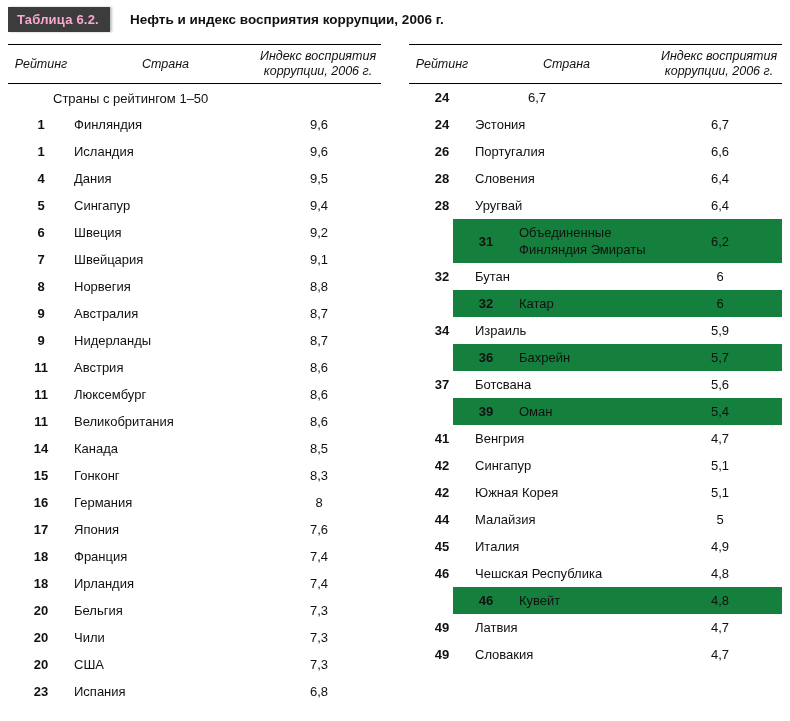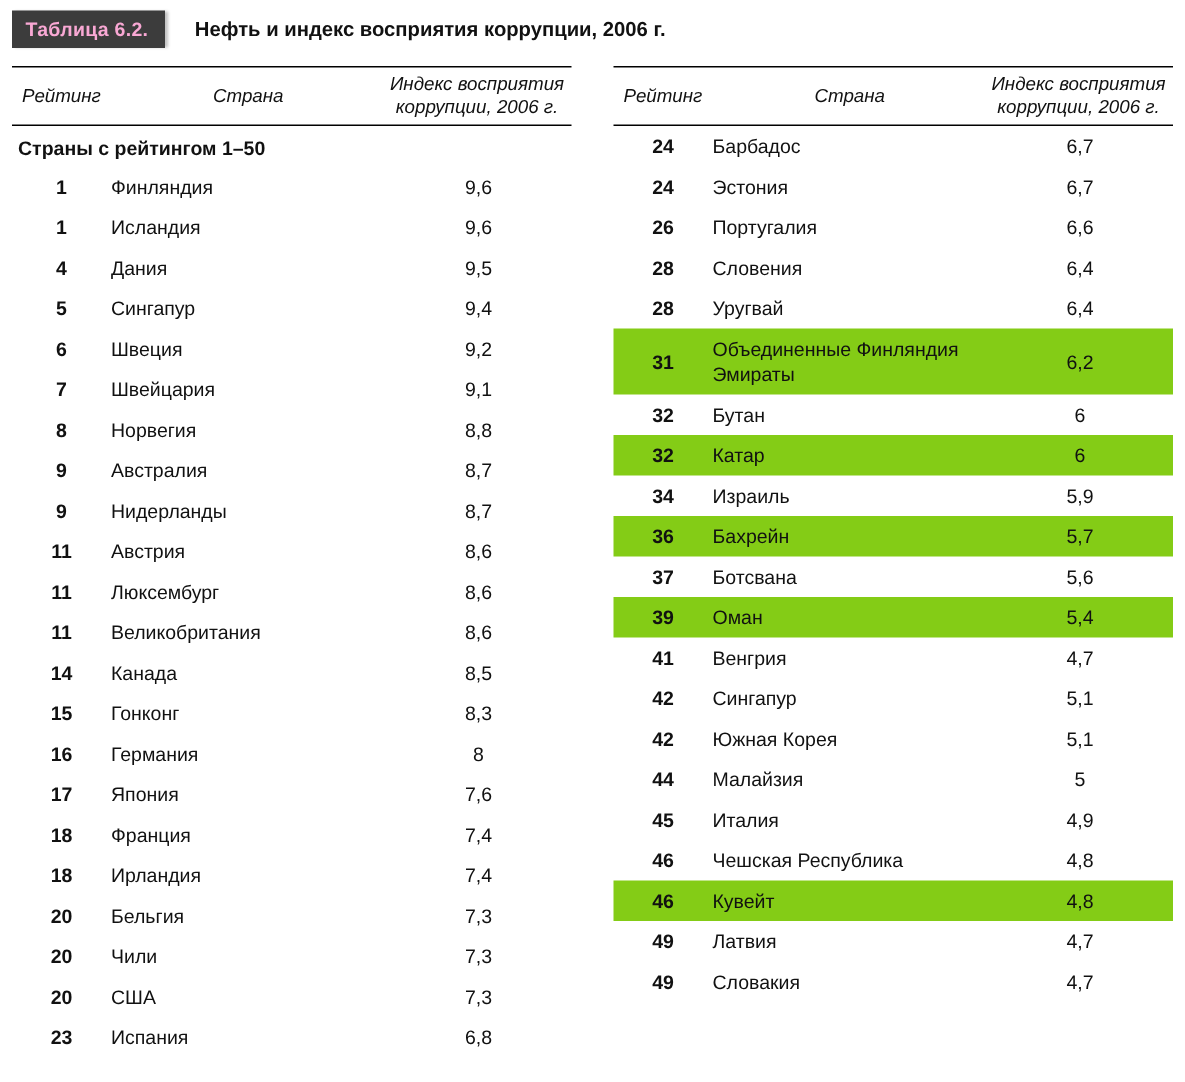--- a/index.html
+++ b/index.html
@@ -55,34 +55,35 @@
     border-bottom: 1px solid #000;
     padding: 4px 0;
     font-style: italic;
     font-size: 12.5px;
     min-height: 40px;
   }
   .h-rating { width: 66px; text-align: center; }
   .h-country { flex: 1; text-align: center; }
   .h-index { width: 124px; text-align: center; line-height: 15px; padding-right: 2px; }
   .section-header {
-    font-weight: bold;
+    font-weight: normal;
     font-size: 13px;
     padding: 6px 0 4px 4px;
     line-height: 17px;
+    margin-left: 41px;
   }
   .tbody { display: flex; flex-direction: column; }
   .trow {
     display: flex;
     align-items: center;
     padding: 5px 0;
     font-size: 13px;
     line-height: 17px;
   }
-  .trow.hl { background: #84cc16; }
+  .trow.hl { background: #15803d; margin-left: 44px; }
   .c-rating { width: 66px; text-align: center; font-weight: bold; }
   .c-country { flex: 1; text-align: left; padding-right: 8px; }
   .c-index { width: 124px; text-align: center; }
   .bottom-bar {
     margin-top: auto;
     height: 6px;
     background: #000;
   }
 </style>
 </head>
@@ -221,21 +222,20 @@
 
     <div class="tbl">
       <div class="thead">
         <div class="h-rating">Рейтинг</div>
         <div class="h-country">Страна</div>
         <div class="h-index">Индекс восприятия коррупции, 2006 г.</div>
       </div>
       <div class="tbody" id="right-body">
           <div class="trow">
             <div class="c-rating">24</div>
-            <div class="c-country">Барбадос</div>
             <div class="c-index">6,7</div>
           </div>
           <div class="trow">
             <div class="c-rating">24</div>
             <div class="c-country">Эстония</div>
             <div class="c-index">6,7</div>
           </div>
           <div class="trow">
             <div class="c-rating">26</div>
             <div class="c-country">Португалия</div>

